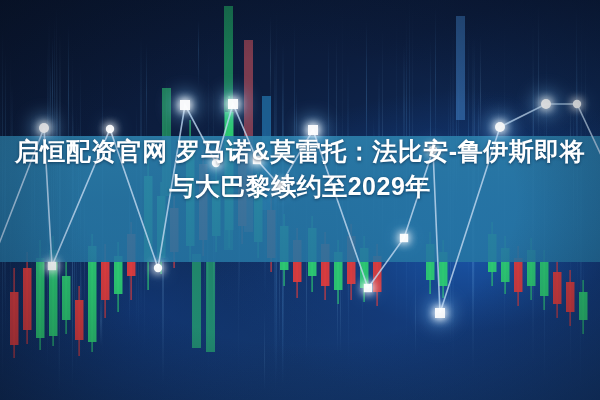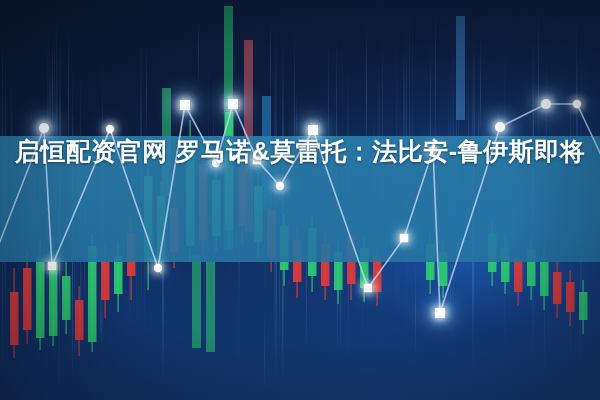--- a/index.html
+++ b/index.html
@@ -341,15 +341,16 @@
         <circle cx="500" cy="127" r="5" fill="#ffffff" opacity="0.97" filter="url(#nodeGlow)"></circle>
         <circle cx="546" cy="104" r="5" fill="#ffffff" opacity="0.97" filter="url(#nodeGlow)"></circle>
         <circle cx="577" cy="104" r="4.2" fill="#ffffff" opacity="0.97" filter="url(#nodeGlow)"></circle>
       </g>
   </svg>
 
   <div class="bg-vignette"></div>
 
   <div class="headline">
     <div class="ln ln1">启恒配资官网 罗马诺&amp;莫雷托：法比安-鲁伊斯即将</div>
+    <div class="ln ln2">与大巴黎续约至2029年</div>
   </div>
 
 </div>
 
 </body></html>

